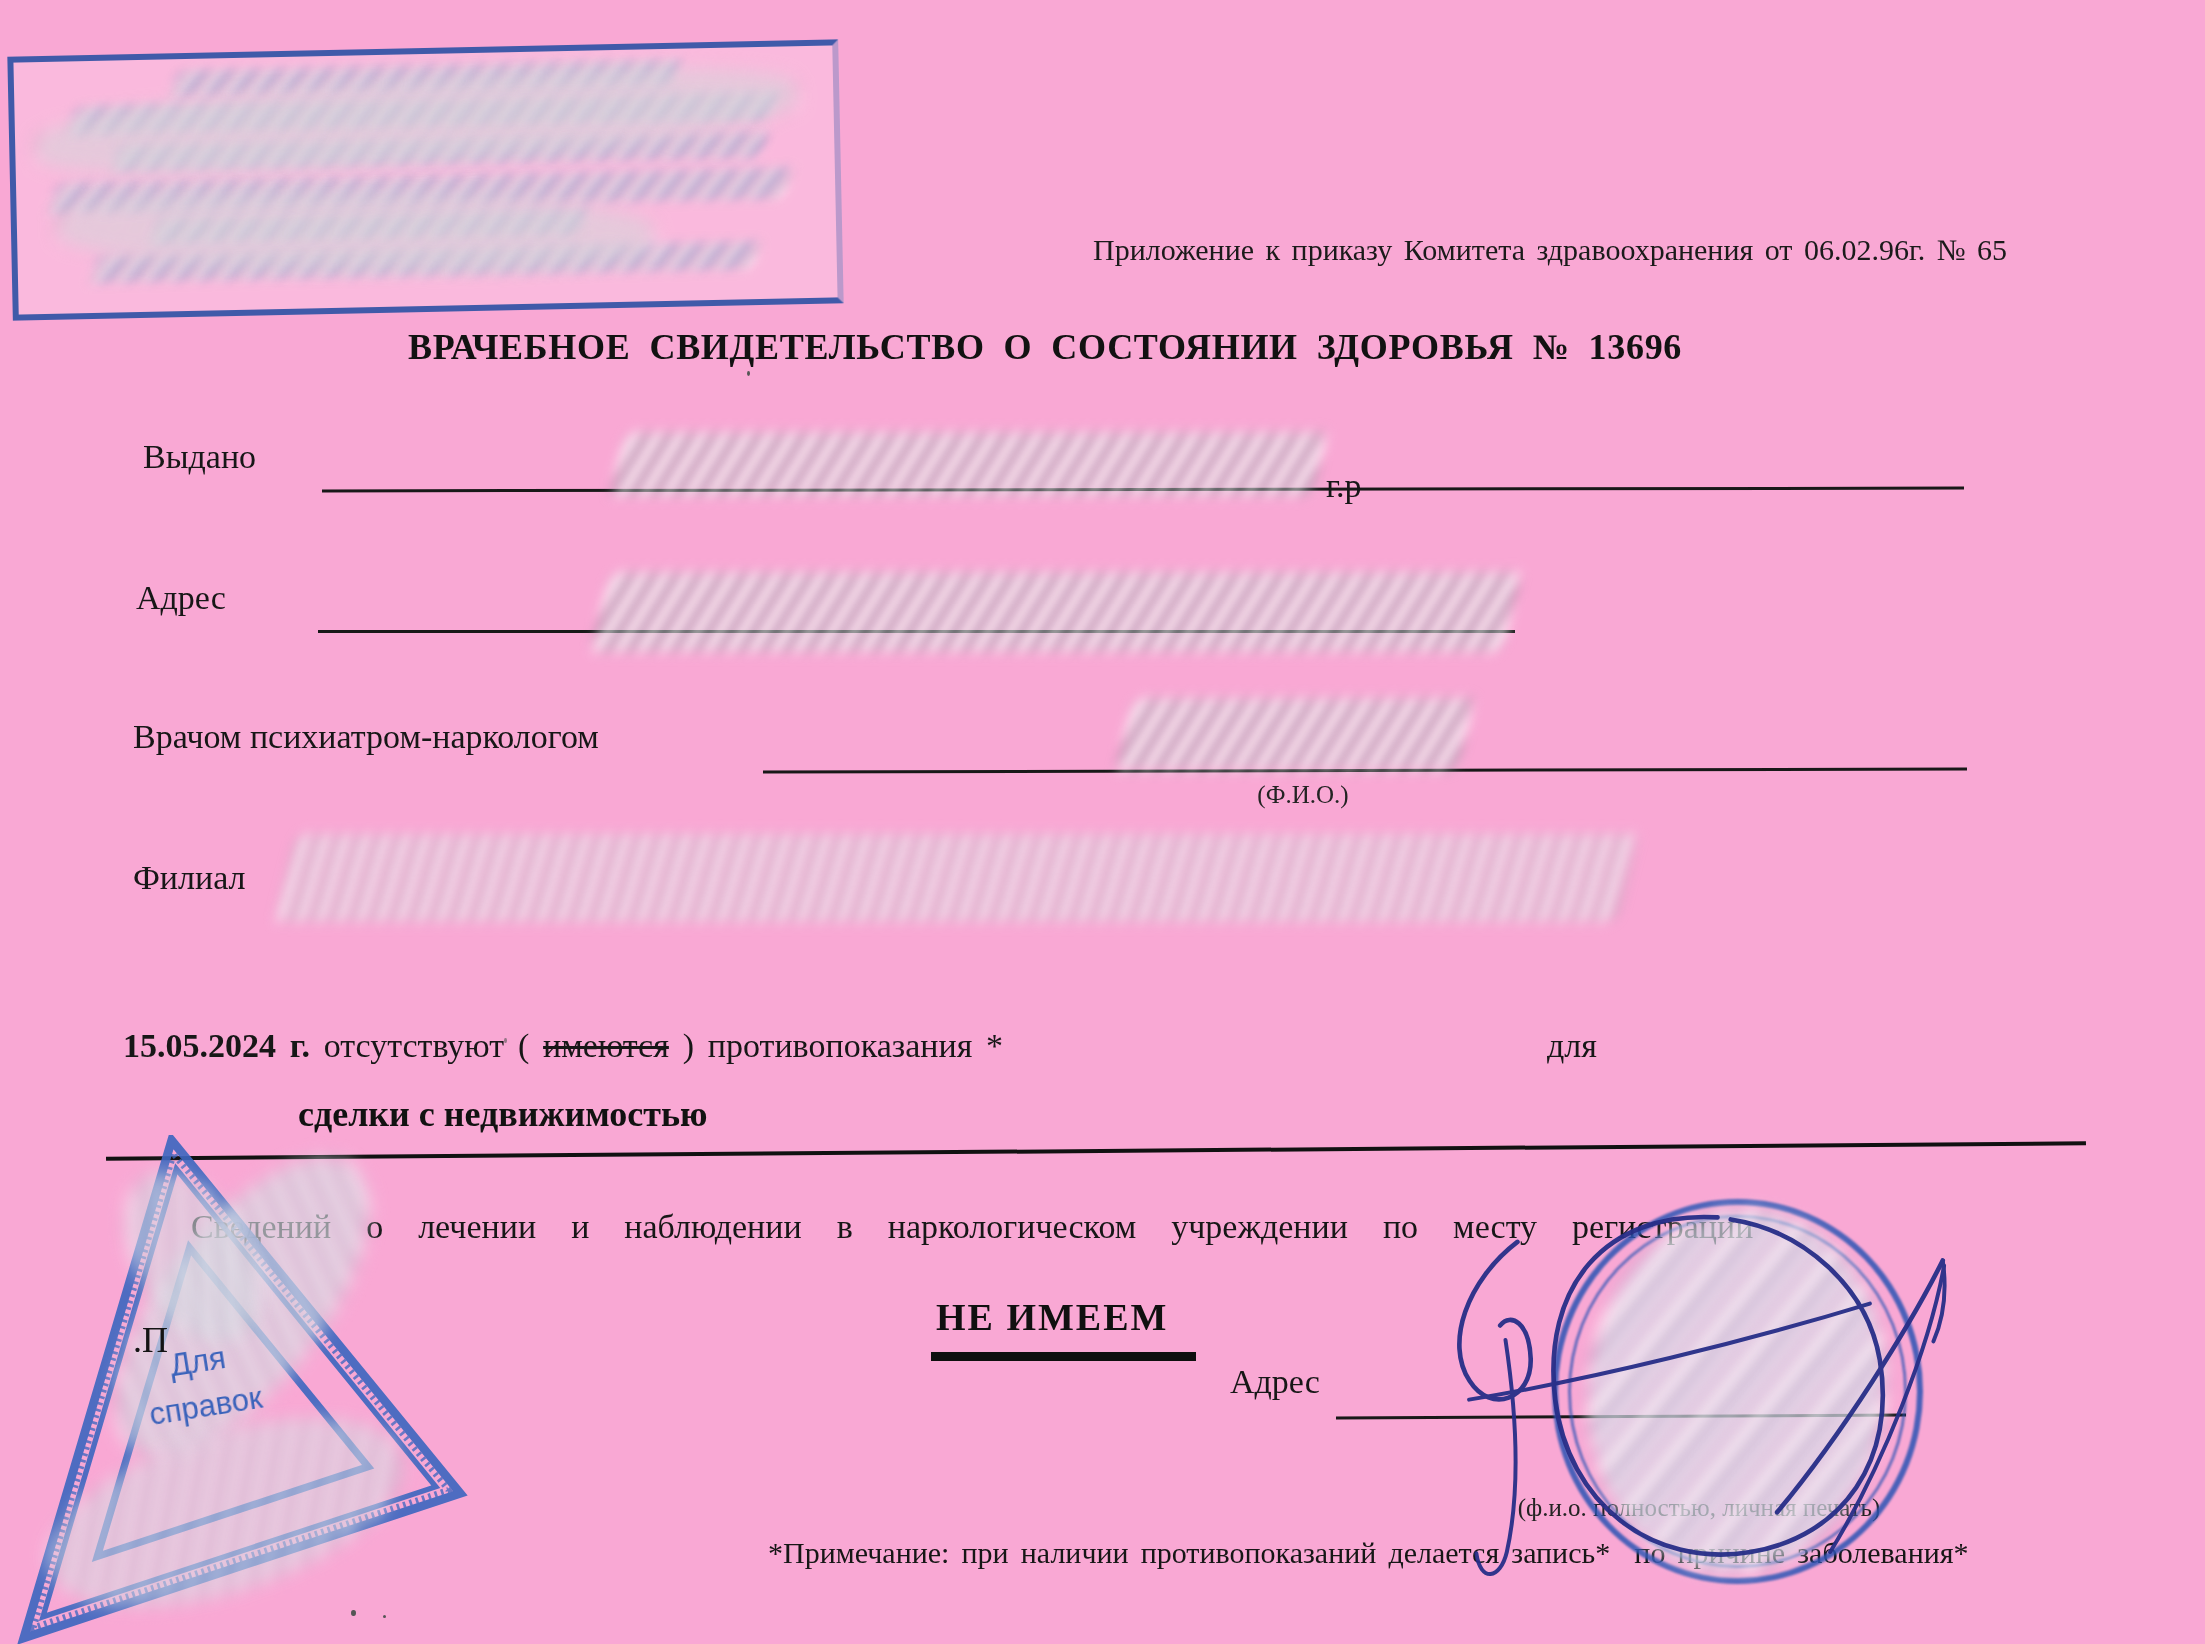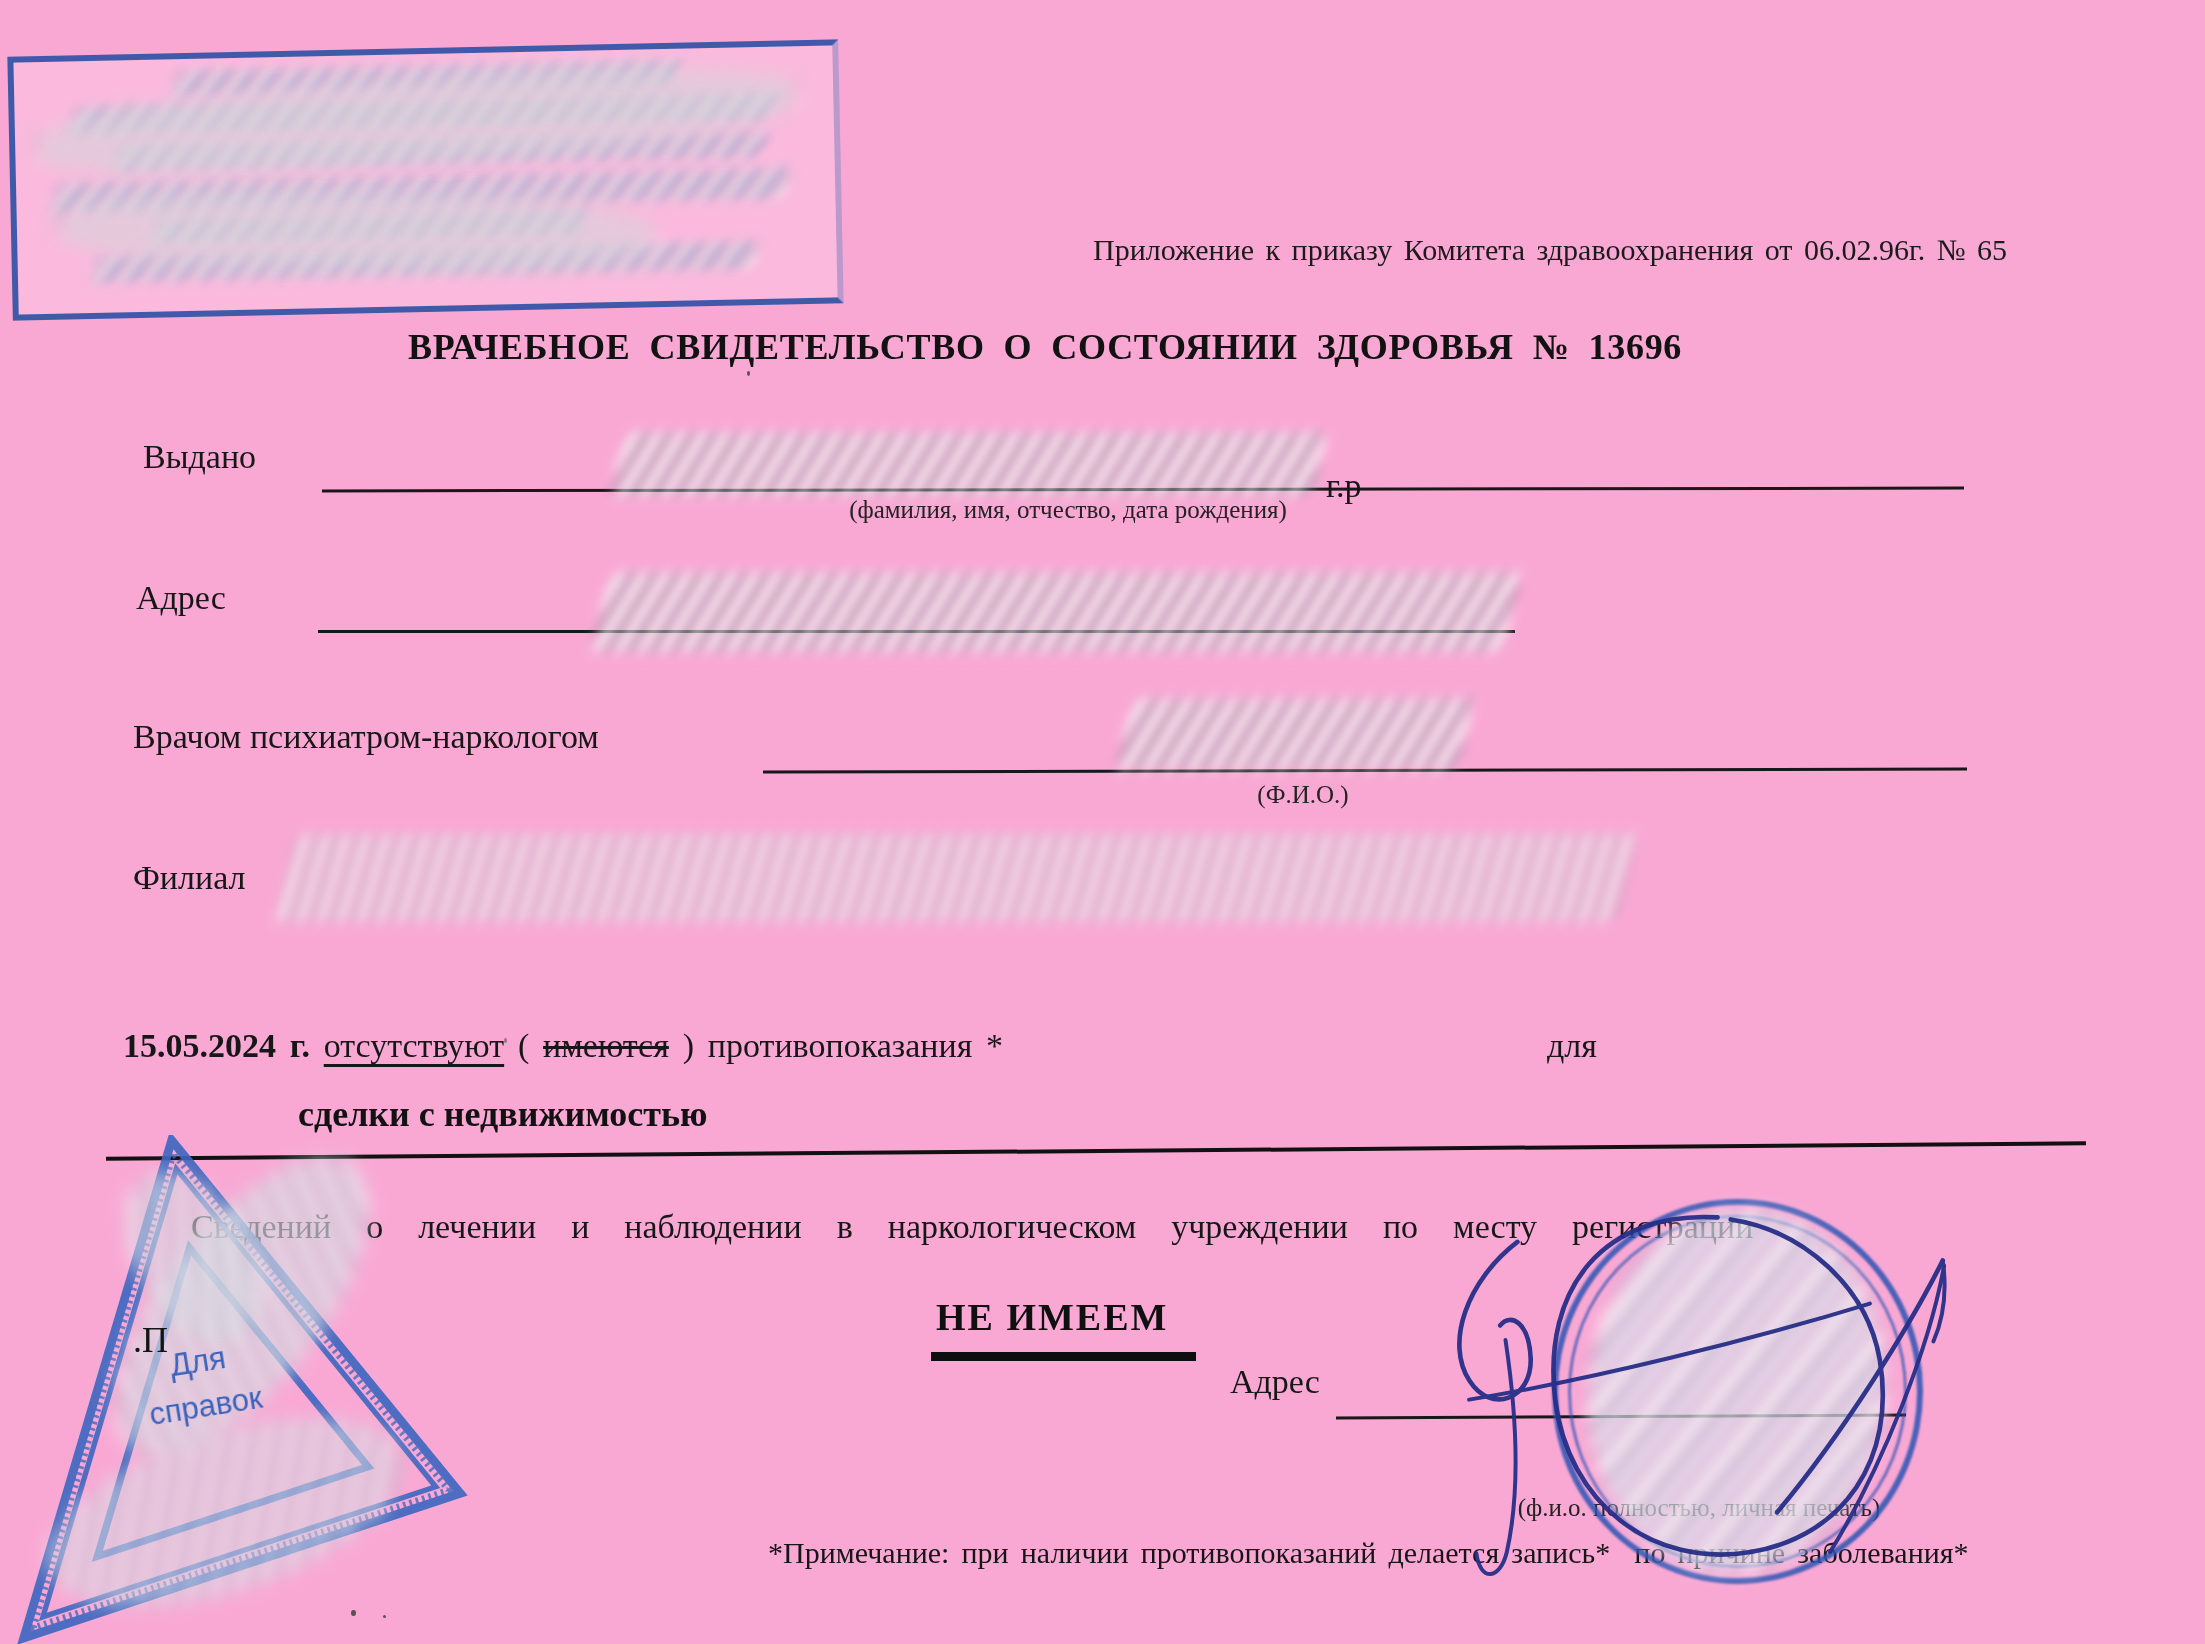--- a/index.html
+++ b/index.html
@@ -40,21 +40,21 @@
     background:repeating-linear-gradient(115deg,
       rgba(70,95,160,.60) 0 5.3px, rgba(235,238,246,.4) 5.3px 11.3px,
       rgba(130,140,165,.45) 11.3px 16px, rgba(255,255,255,.7) 16px 22.6px);
   }
   .stamp-smear{
     position:absolute;filter:blur(9.3px);border-radius:40%;
     background:repeating-linear-gradient(120deg,
       rgba(120,125,140,.45) 0 6.6px, rgba(250,250,250,.6) 6.6px 18.6px);
   }
   
-  .u-word{text-decoration:underline;text-decoration-thickness:2.7px;text-underline-offset:6.6px;}
+  .u-word{text-decoration-thickness:2.7px;text-underline-offset:6.6px;}
   .strike{text-decoration:line-through;text-decoration-thickness:2.7px;}
   .b{font-weight:bold;}
   
   #verdict{font-size:38px;font-weight:bold;letter-spacing:2px;color:#101010;}
   #verdict-underline{background:#0e0e0e;height:8.6px;}
   
   #round-stamp{left:1552px;top:1199px;width:371px;height:385px;}
   #round-stamp .ring-outer{
     position:absolute;inset:0;border-radius:50%;
     border:6px solid rgba(43,83,180,.85);filter:blur(0.8px);
@@ -106,21 +106,20 @@
   </div>
 
   <div class="abs" style="left:929px;top:233px;width:1078px;font-size:30px;text-align:right;word-spacing:4px;">Приложение к приказу Комитета здравоохранения от 06.02.96г. № 65</div>
 
   <div class="abs b" style="left:279px;top:326px;width:1532px;font-size:36px;text-align:center;word-spacing:9.3px;letter-spacing:0.7px;color:#121212;">ВРАЧЕБНОЕ  СВИДЕТЕЛЬСТВО  О  СОСТОЯНИИ  ЗДОРОВЬЯ № 13696</div>
 
   <div class="abs label" style="left:143px;top:438px;">Выдано</div>
   <div class="abs rule" style="left:322px;top:488px;width:1642px;transform:rotate(-0.1deg);"></div>
   <div class="blob gray" style="left:617px;top:432px;width:703px;height:64px;"></div>
   <div class="abs label" style="left:1326px;top:443px;margin-top:24px;">г.р</div>
-  <div class="abs hint" style="left:783px;top:496px;width:570px;text-align:center;">(фамилия, имя, отчество, дата рождения)</div>
 
   <div class="abs label" style="left:136px;top:579px;">Адрес</div>
   <div class="abs rule" style="left:318px;top:630px;width:1197px;"></div>
   <div class="blob gray" style="left:600px;top:572px;width:912px;height:80px;"></div>
 
   <div class="abs label" style="left:133px;top:718px;">Врачом психиатром-наркологом</div>
   <div class="abs rule" style="left:763px;top:769px;width:1204px;transform:rotate(-0.15deg);"></div>
   <div class="blob gray" style="left:1124px;top:698px;width:342px;height:73px;"></div>
   <div class="abs hint" style="left:1220px;top:781px;width:166px;text-align:center;">(Ф.И.О.)</div>
 

